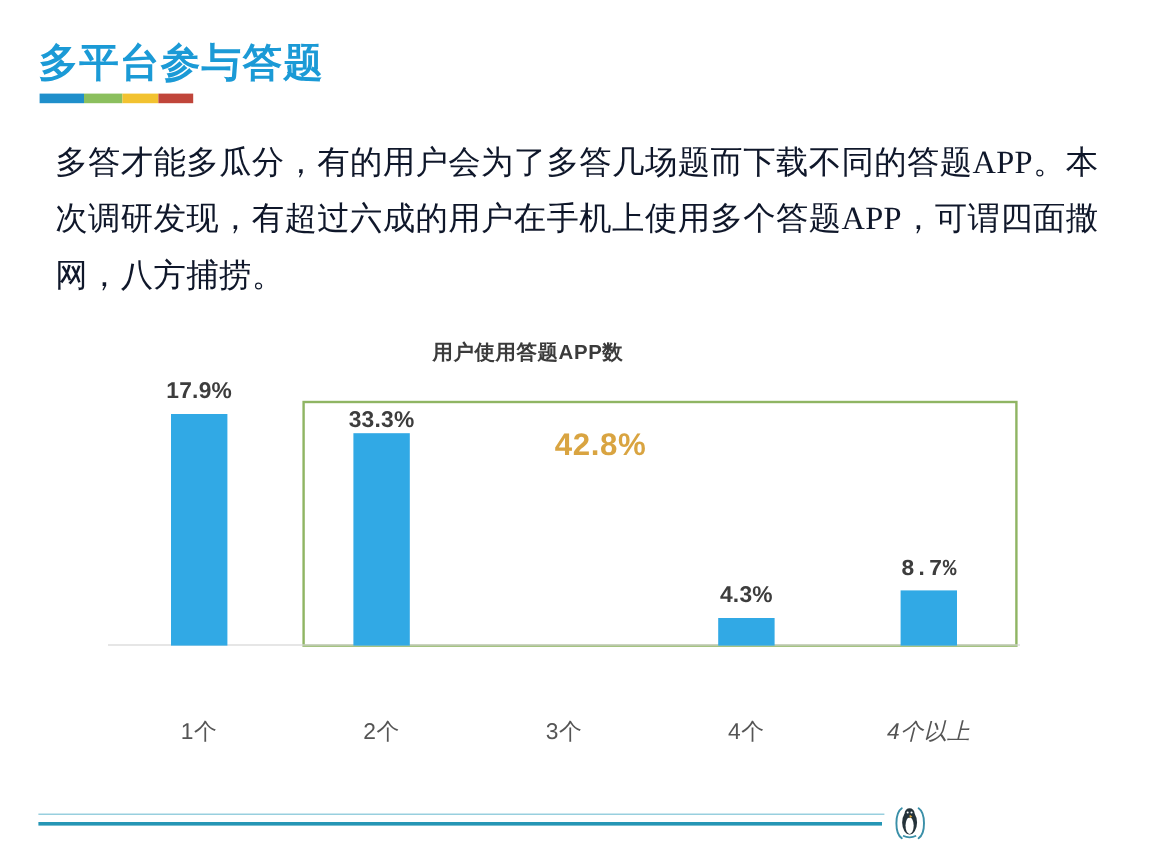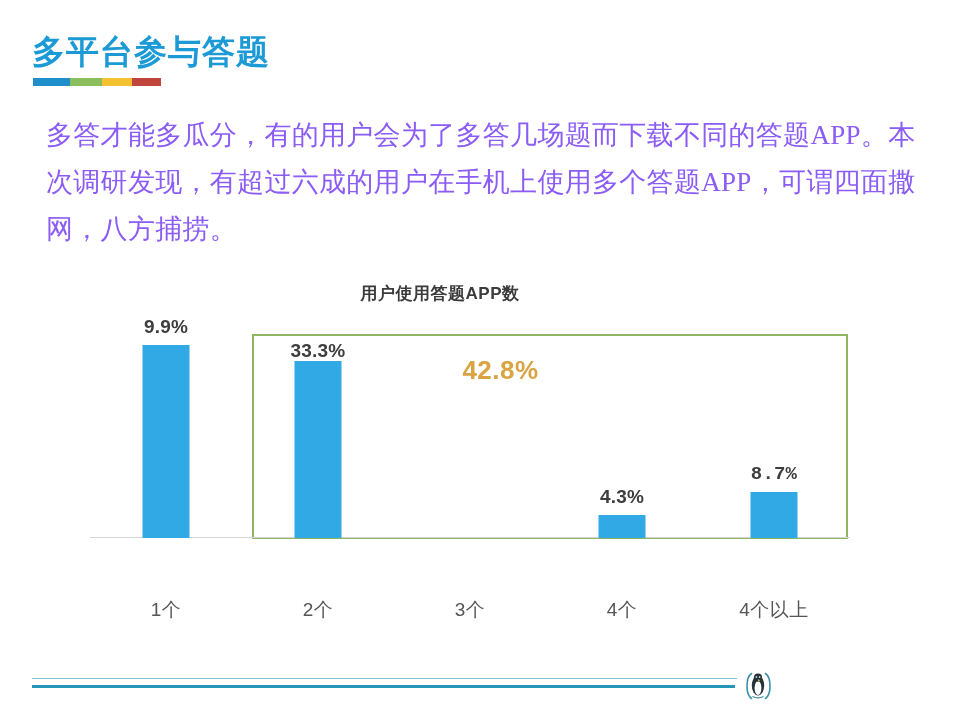--- a/index.html
+++ b/index.html
@@ -51,21 +51,21 @@
   .rule-seg-3 { width: 23%; background: #C0453A; }
 
   
   .body-text {
     position: absolute;
     left: 46px;
     top: 112px;
     width: 880px;
     font-size: 27px;
     line-height: 47px;
-    color: #8b5cf6;
+    color: #0f172a;
     font-family: "Liberation Serif", "DejaVu Serif", serif;
     letter-spacing: 0.3px;
     text-align: left;
   }
 
   
   .chart-area {
     position: absolute;
     left: 0;
     top: 270px;
@@ -221,21 +221,21 @@
   <div class="chart-area">
 
     <div class="chart-title">用户使用答题APP数</div>
 
     <div class="plot">
       <div class="highlight-box" id="highlight-box" style="left: 162px; width: 596px; top: 9px; bottom: 44px; border-color: rgb(143, 181, 99);"></div>
       <div class="axis-line"></div>
       <div class="bars" id="bars-container">
           <div class="bar-slot" style="left: 0px; width: 152px;">
             <div class="bar" style="height: 193px; background: rgb(49, 169, 229);"></div>
-            <div class="bar-value" style="bottom: 200px;">9.9%</div>
+            <div class="bar-value" style="bottom: 200px;">17.9%</div>
           </div>
           <div class="bar-slot" style="left: 152px; width: 152px;">
             <div class="bar" style="height: 177px; background: rgb(49, 169, 229);"></div>
             <div class="bar-value" style="bottom: 176px;">33.3%</div>
           </div>
           <div class="bar-slot" style="left: 456px; width: 152px;">
             <div class="bar" style="height: 23px; background: rgb(49, 169, 229);"></div>
             <div class="bar-value" style="bottom: 30px; text-align: center;">4.3%</div>
           </div>
           <div class="bar-slot" style="left: 608px; width: 152px; font-family: Liberation Mono, monospace;">
@@ -244,21 +244,21 @@
           </div>
         </div>
       <div class="annotation" id="annotation-0" style="left: 372.4px; top: 30px; color: rgb(217, 164, 65);">42.8%</div>
     </div>
 
     <div class="cat-row" id="cat-row">
         <div class="cat-label" style="left: 0px; width: 152px;">1个</div>
         <div class="cat-label" style="left: 152px; width: 152px;">2个</div>
         <div class="cat-label" style="left: 304px; width: 152px;">3个</div>
         <div class="cat-label" style="left: 456px; width: 152px;">4个</div>
-        <div class="cat-label" style="left: 608px; width: 152px;">4个以上</div>
+        <div class="cat-label" style="left: 608px; width: 152px; font-style: italic;">4个以上</div>
       </div>
   </div>
 
   <div class="footer-rule-thin"></div>
   <div class="footer-rule-thick"></div>
 
   <div class="footer-brand">
     <div class="brand-mark">
       <svg width="32" height="34" viewBox="0 0 32 34" aria-hidden="true">
         <path d="M9.5 4.5 C3.5 8.5 3.5 25.5 9.5 29.5" stroke="#3a8fa8" stroke-width="1.6" fill="none" stroke-linecap="round"></path>

